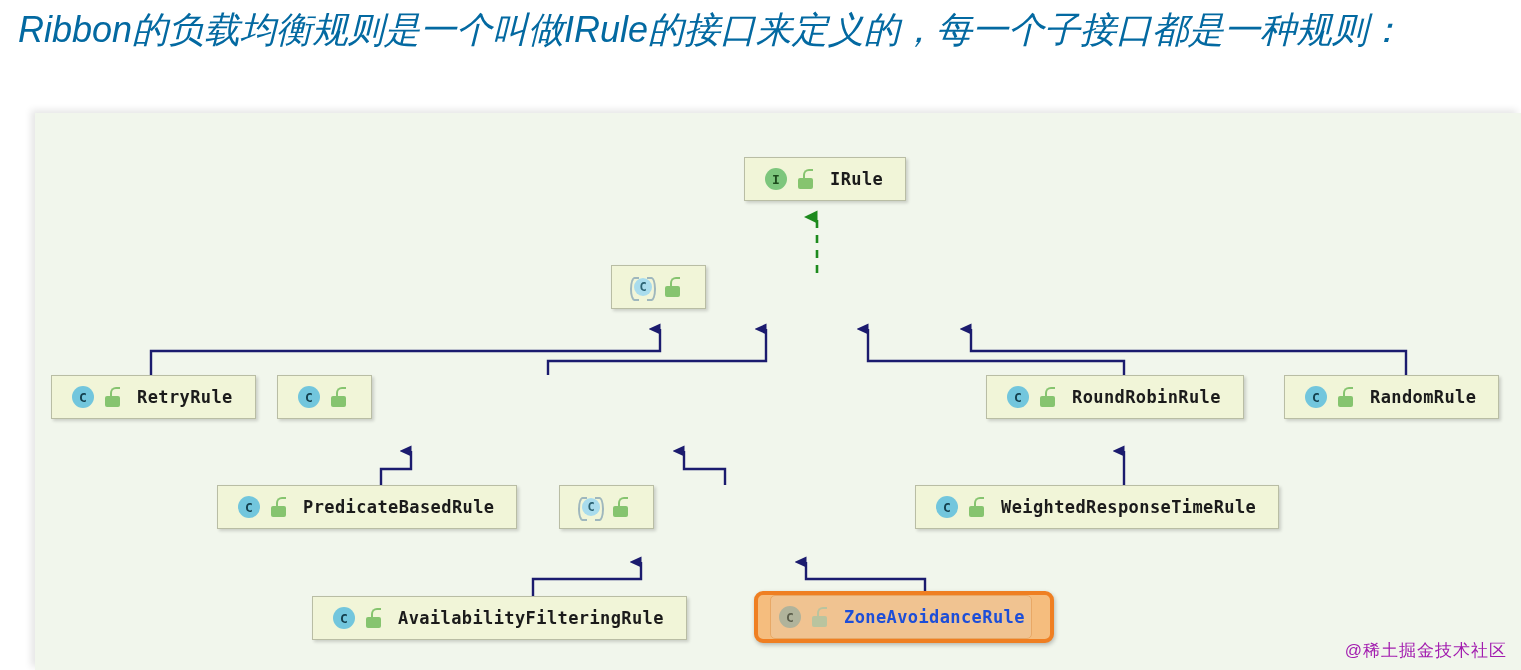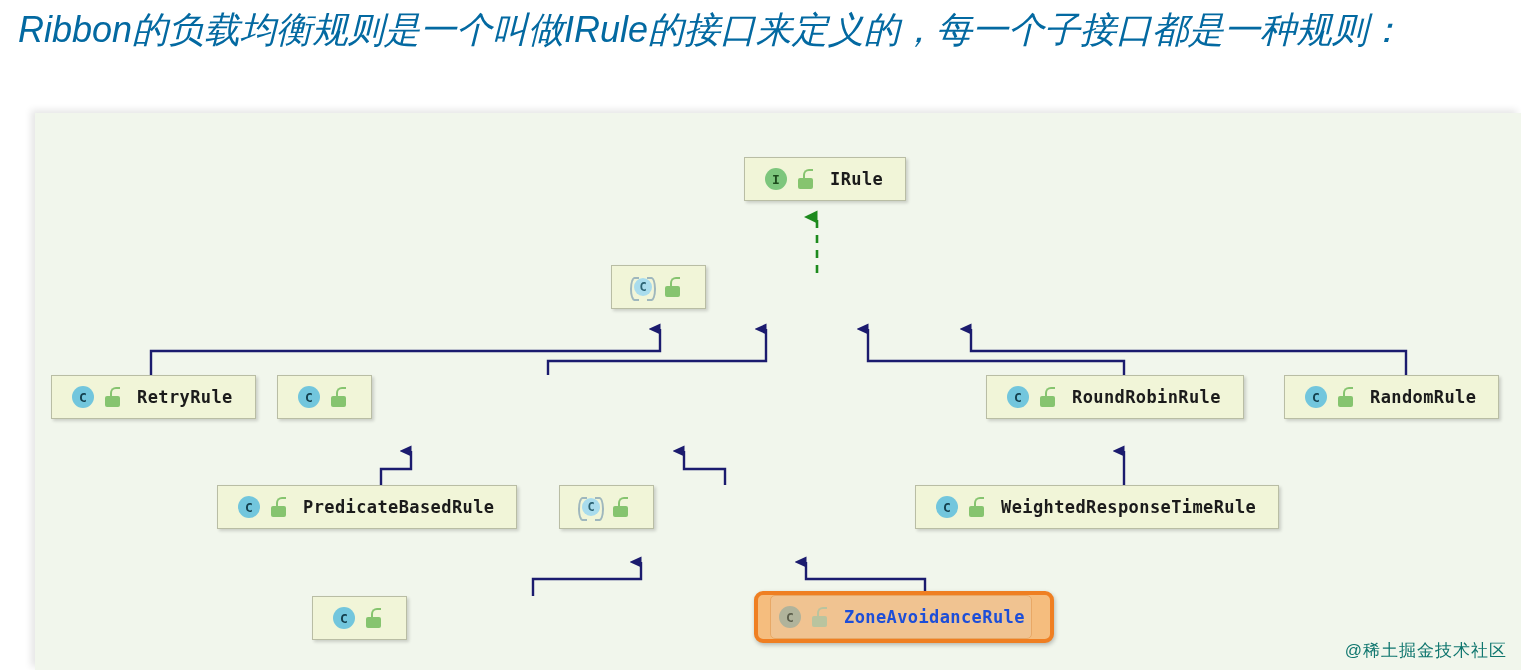--- a/index.html
+++ b/index.html
@@ -198,21 +198,21 @@
     background: transparent;
     border-color: #b9c49f;
   }
 
   
   #watermark {
     position: absolute;
     right: 14px;
     bottom: 8px;
     font-size: 17px;
-    color: #0f766e;
+    color: #a21caf;
     font-family: "Liberation Sans", sans-serif;
     letter-spacing: 1px;
     user-select: none;
   }
 </style>
 </head>
 <body>
 
 <div id="page-title">Ribbon的负载均衡规则是一个叫做IRule的接口来定义的，每一个子接口都是一种规则：</div>
 
@@ -385,20 +385,21 @@
 
   <div class="uml-node" style="left:277px; top:483px;">
     <div class="node-inner">
       <span class="type-icon klass">
         <span class="disc">C</span>
       </span>
       <span class="lock-icon">
         <span class="lock-shackle"></span>
           <span class="lock-body"></span>
       </span>
+      <span class="node-label">AvailabilityFilteringRule</span>
     </div>
   </div>
 
   <div class="uml-node highlight" style="left:719px; top:478px;">
     <div class="node-inner">
       <span class="type-icon klass">
         <span class="disc">C</span>
       </span>
       <span class="lock-icon">
         <span class="lock-shackle"></span>

